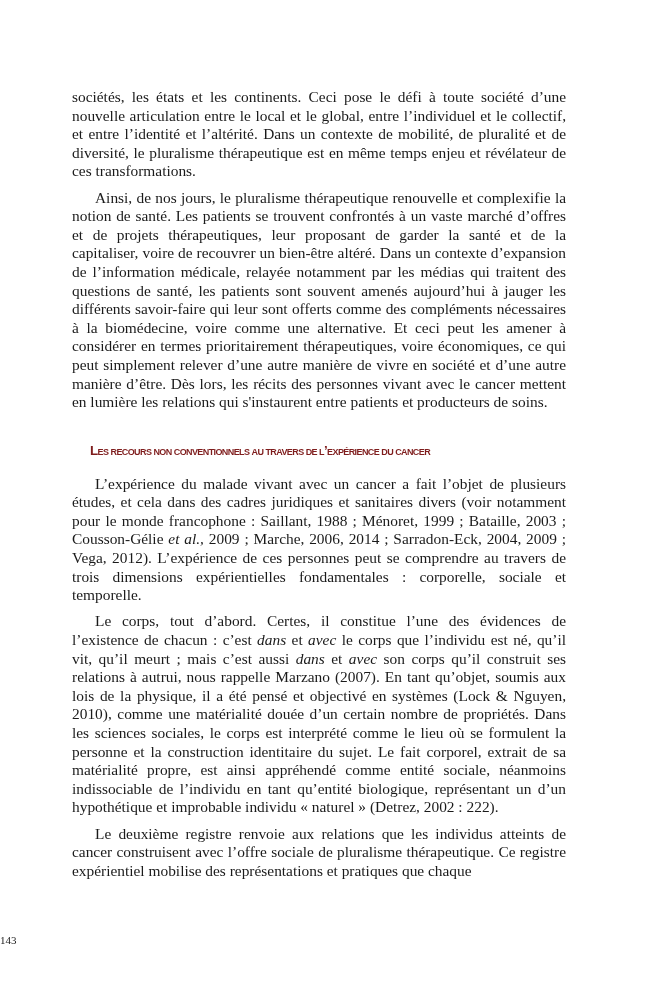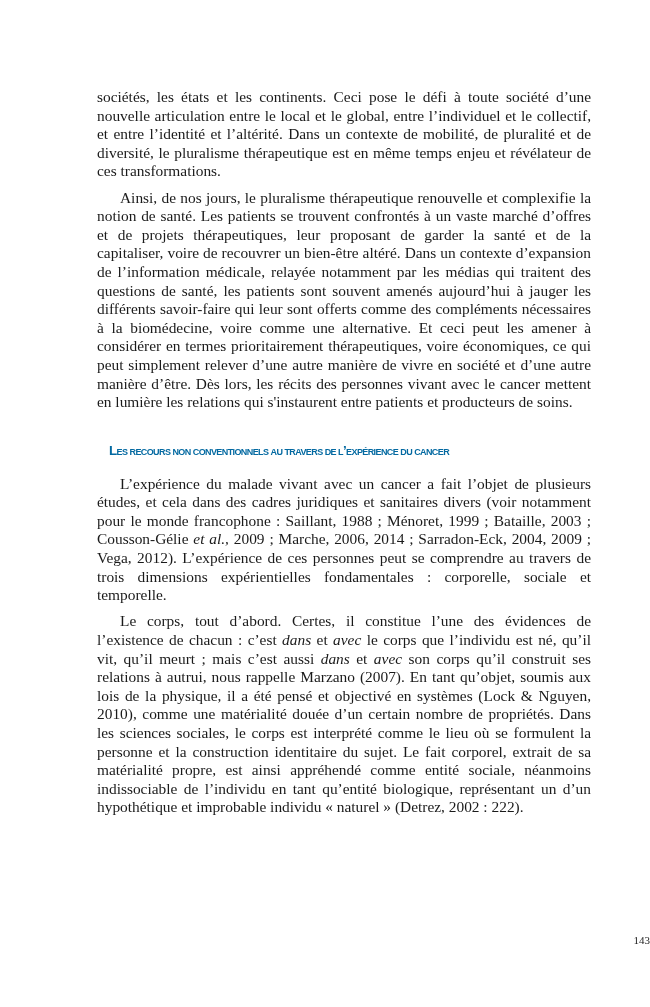--- a/index.html
+++ b/index.html
@@ -9,66 +9,67 @@
     }
     body {
       width: 650px;
       height: 1007px;
       position: relative;
       overflow: hidden;
       color: #1a1a1a;
     }
     .page {
       position: absolute;
-      left: 97px;
+      left: 72px;
       top: 88px;
       width: 494px;
       font-family: "Liberation Serif", "DejaVu Serif", serif;
       font-size: 15.4px;
       line-height: 18.6px;
     }
     .para {
       margin: 0 0 7.6px 0;
       text-align: justify;
       text-indent: 0;
     }
     .para.indent {
       text-indent: 23px;
     }
     .section-heading {
       font-family: "Liberation Sans", "DejaVu Sans", sans-serif;
       font-variant: small-caps;
       font-size: 13.4px;
       letter-spacing: -0.6px;
       word-spacing: -1px;
-      margin: 30px 0 15px 12px;
+      margin: 30px 0 15px 18px;
       line-height: 18px;
-      color: #0369a1;
+      color: #7f1d1d;
       white-space: nowrap;
     }
     .page-number {
       position: absolute;
       left: 0;
       width: 650px;
       top: 934px;
-      text-align: right;
+      text-align: left;
       font-family: "Liberation Serif", "DejaVu Serif", serif;
       font-size: 11px;
       color: #222;
     }
     em { }
   </style>
 </head>
 <body>
 
 <div class="page">
   <p class="para">sociétés, les états et les continents. Ceci pose le défi à toute société d’une nouvelle articulation entre le local et le global, entre l’individuel et le collectif, et entre l’identité et l’altérité. Dans un contexte de mobilité, de pluralité et de diversité, le pluralisme thérapeutique est en même temps enjeu et révélateur de ces transformations.</p>
   <p class="para indent">Ainsi, de nos jours, le pluralisme thérapeutique renouvelle et complexifie la notion de santé. Les patients se trouvent confrontés à un vaste marché d’offres et de projets thérapeutiques, leur proposant de garder la santé et de la capitaliser, voire de recouvrer un bien-être altéré. Dans un contexte d’expansion de l’information médicale, relayée notamment par les médias qui traitent des questions de santé, les patients sont souvent amenés aujourd’hui à jauger les différents savoir-faire qui leur sont offerts comme des compléments nécessaires à la biomédecine, voire comme une alternative. Et ceci peut les amener à considérer en termes prioritairement thérapeutiques, voire économiques, ce qui peut simplement relever d’une autre manière de vivre en société et d’une autre manière d’être. Dès lors, les récits des personnes vivant avec le cancer mettent en lumière les relations qui s'instaurent entre patients et producteurs de soins.</p>
 
   <h2 class="section-heading">Les recours non conventionnels au travers de l’expérience du cancer</h2>
 
   <p class="para indent"><span>L’expérience du malade vivant avec un cancer a fait l’objet de plusieurs études, et cela dans des cadres juridiques et sanitaires divers (voir notamment pour le monde francophone : Saillant, 1988 ; Ménoret, 1999 ; Bataille, 2003 ; Cousson-Gélie </span><em>et al.,</em><span> 2009 ; Marche, 2006, 2014 ; Sarradon-Eck, 2004, 2009 ; Vega, 2012). L’expérience de ces personnes peut se comprendre au travers de trois dimensions expérientielles fondamentales : corporelle, sociale et temporelle.</span></p>
 
   <p class="para indent"><span>Le corps, tout d’abord. Certes, il constitue l’une des évidences de l’existence de chacun : c’est </span><em>dans</em><span> et </span><em>avec</em><span> le corps que l’individu est né, qu’il vit, qu’il meurt ; mais c’est aussi </span><em>dans</em><span> et </span><em>avec</em><span> son corps qu’il construit ses relations à autrui, nous rappelle Marzano (2007). En tant qu’objet, soumis aux lois de la physique, il a été pensé et objectivé en systèmes (Lock &amp; Nguyen, 2010), comme une matérialité douée d’un certain nombre de propriétés. Dans les sciences sociales, le corps est interprété comme le lieu où se formulent la personne et la construction identitaire du sujet. Le fait corporel, extrait de sa matérialité propre, est ainsi appréhendé comme entité sociale, néanmoins indissociable de l’individu en tant qu’entité biologique, représentant un d’un hypothétique et improbable individu « naturel » (Detrez, 2002 : 222).</span></p>
 
+  <p class="para indent">Le deuxième registre renvoie aux relations que les individus atteints de cancer construisent avec l’offre sociale de pluralisme thérapeutique. Ce registre expérientiel mobilise des représentations et pratiques que chaque</p>
 </div>
 
 <div class="page-number">143</div>
 
 </body></html>

